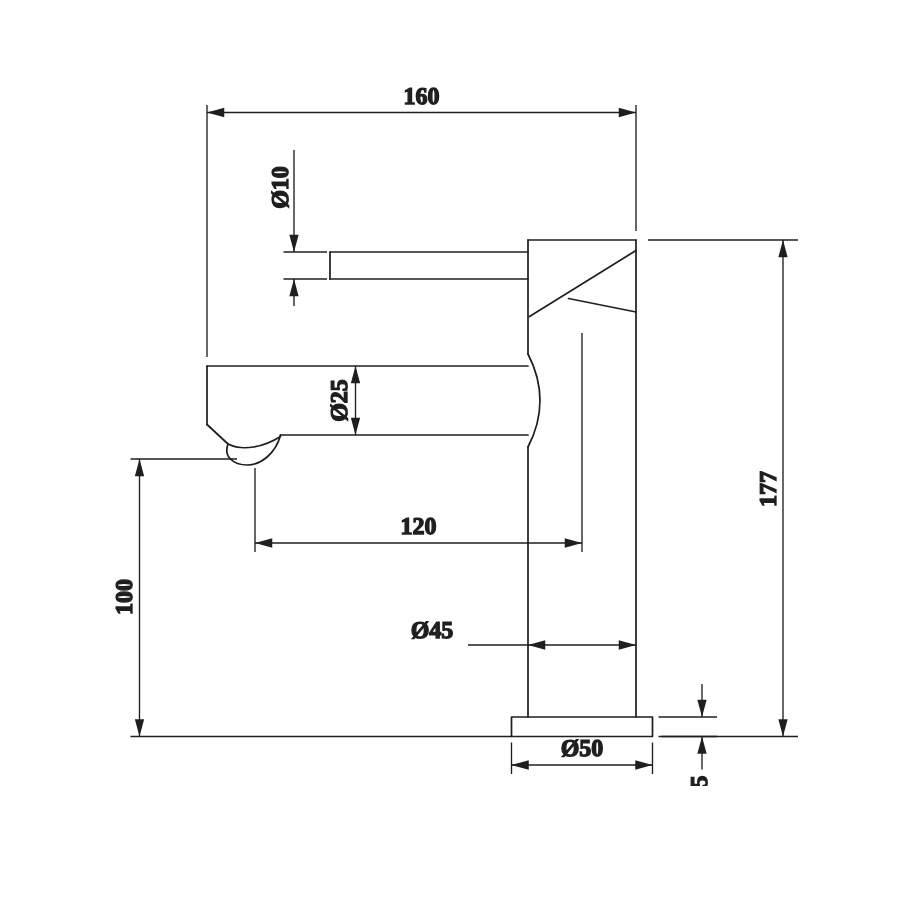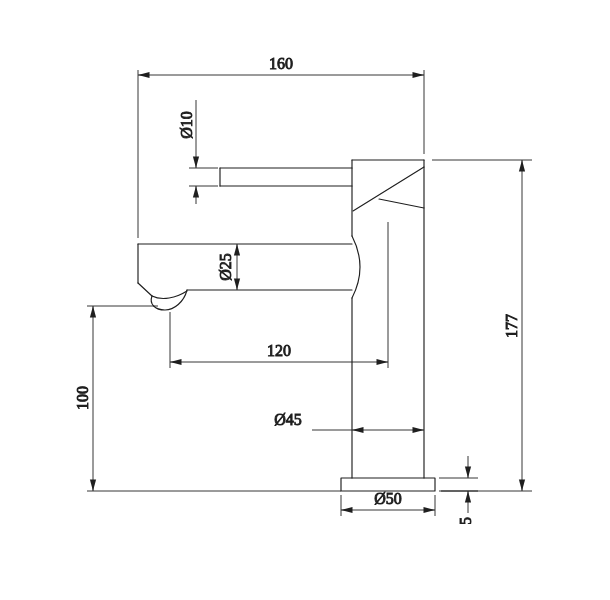--- a/index.html
+++ b/index.html
@@ -3,20 +3,21 @@
 <meta charset="utf-8">
 <style>
   :root { --ink: #1f1f1f; --bg: #ffffff; }
   html, body { margin: 0; padding: 0; background: var(--bg); }
   .stage {
     position: relative;
     width: 610px;
     height: 524px;
     background: var(--bg);
     font-family: "Liberation Serif", serif;
+    font-weight: bold;
   }
   svg { display: block; }
   .outline { stroke: var(--ink); stroke-width: 1.15; fill: none; stroke-linecap: round; }
   .dim     { stroke: var(--ink); stroke-width: 0.9;  fill: none; }
   .arrfill { fill: var(--ink); }
   text.dimtxt {
     fill: var(--ink);
     font-family: "Liberation Serif", serif;
     font-size: 16px;
     text-anchor: middle;

